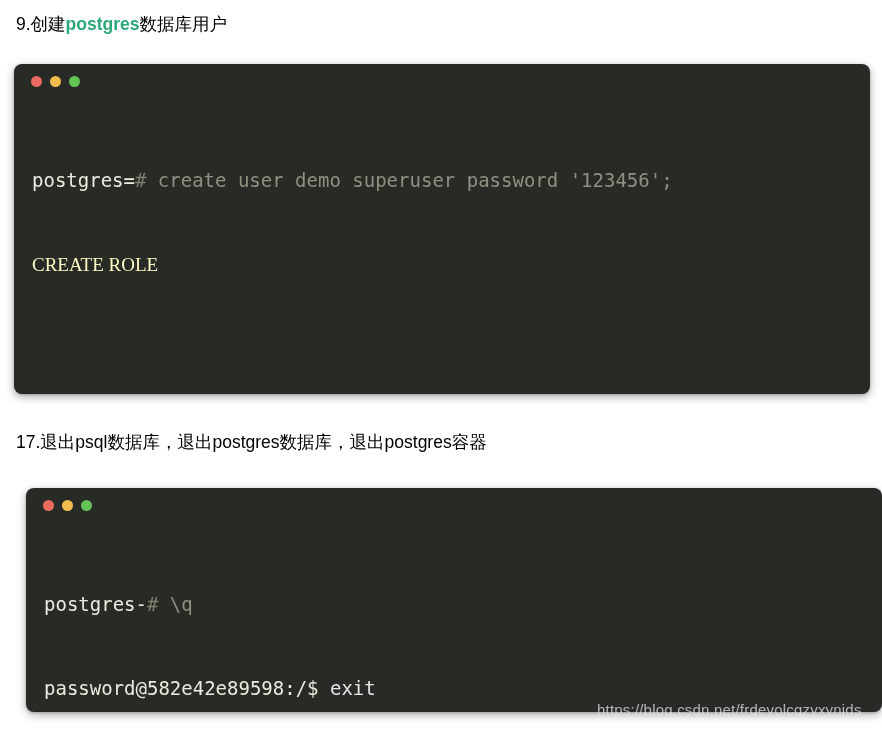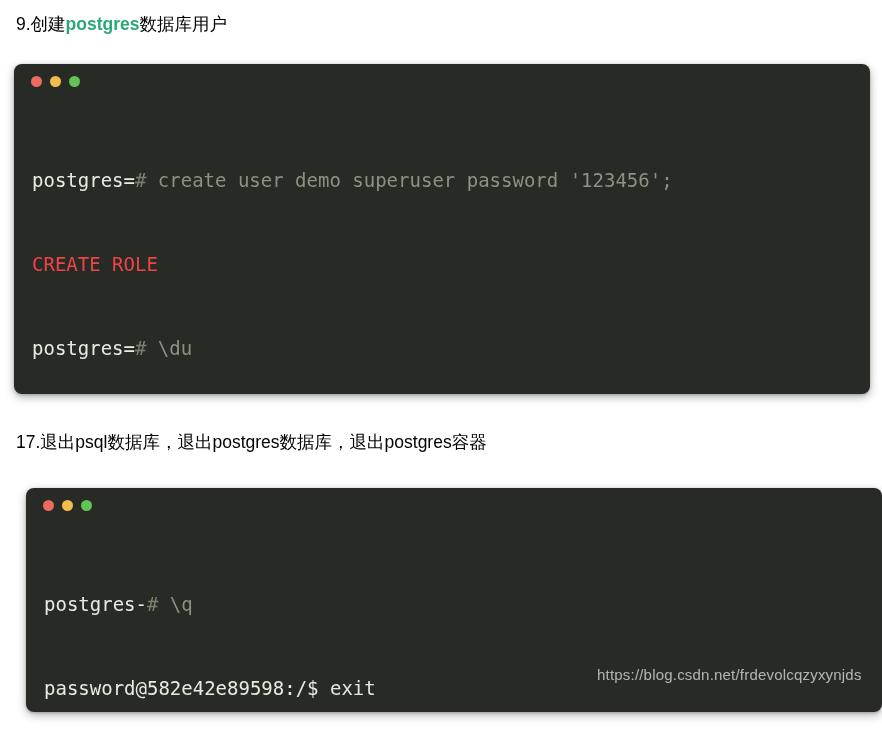--- a/index.html
+++ b/index.html
@@ -78,28 +78,28 @@
     line-height: 28px;
     color: #dfe3d8;
     white-space: pre;
   }
   .term-body .line { white-space: pre; }
 
   
   .c-prompt  { color: #e8ecdf; }
   .c-hash    { color: #7c8070; }
   .c-cmd     { color: #8d9181; }
-  .c-out     { color: #ef4444; }
+  .c-out     { color: #fef9c3; font-family: Liberation Serif, serif; }
   .c-green   { color: #e5e5e5; }
 
   
   .watermark {
     position: absolute;
     left: 597px;
-    top: 666px;
+    top: 701px;
     font-family: "Liberation Sans", sans-serif;
     font-size: 15px;
     color: rgba(232, 232, 232, 0.72);
     white-space: nowrap;
     letter-spacing: 0.2px;
   }
 </style>
 </head>
 <body>
 
@@ -109,21 +109,20 @@
 
   <div class="terminal" id="terminal-1">
     <div class="titlebar">
       <span class="dot red"></span>
       <span class="dot yellow"></span>
       <span class="dot green"></span>
     </div>
     <div class="term-body">
       <div class="line"><span class="c-prompt">postgres=</span><span class="c-hash"># </span><span class="c-cmd">create user demo superuser password '123456';</span></div>
       <div class="line"><span class="c-out">CREATE ROLE</span></div>
-      <div class="line"><span class="c-prompt">postgres=</span><span class="c-hash"># </span><span class="c-cmd">\du</span></div>
       
       
       
       
       
       
       
       
     </div>
   </div>

